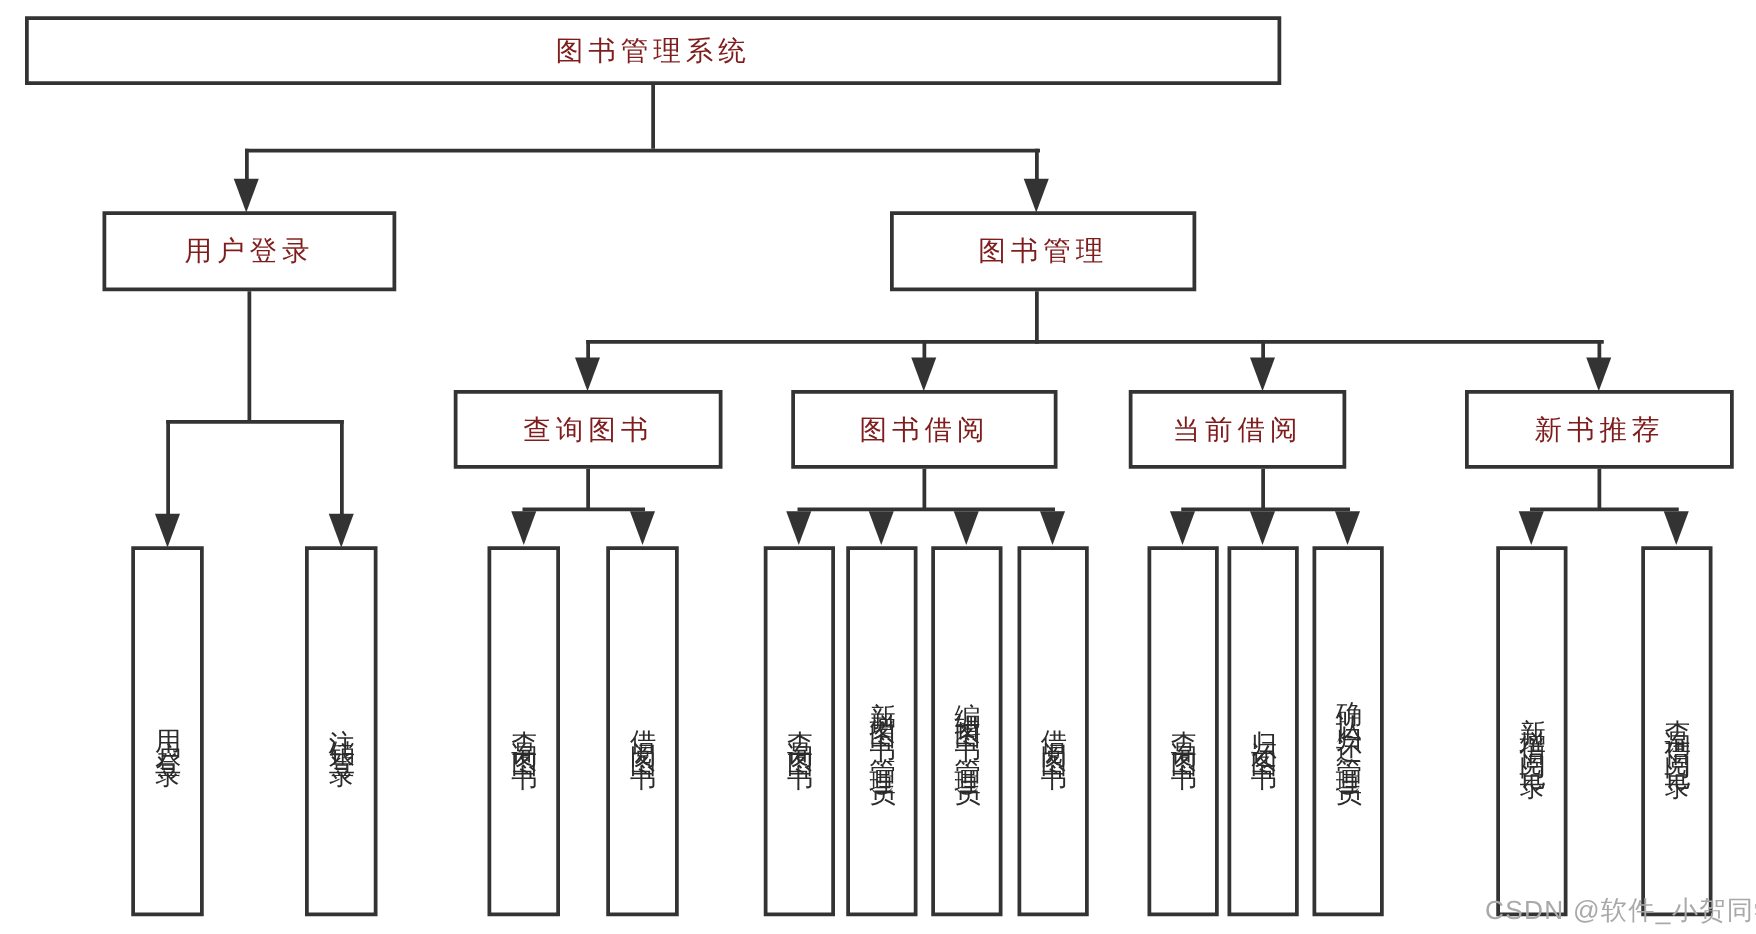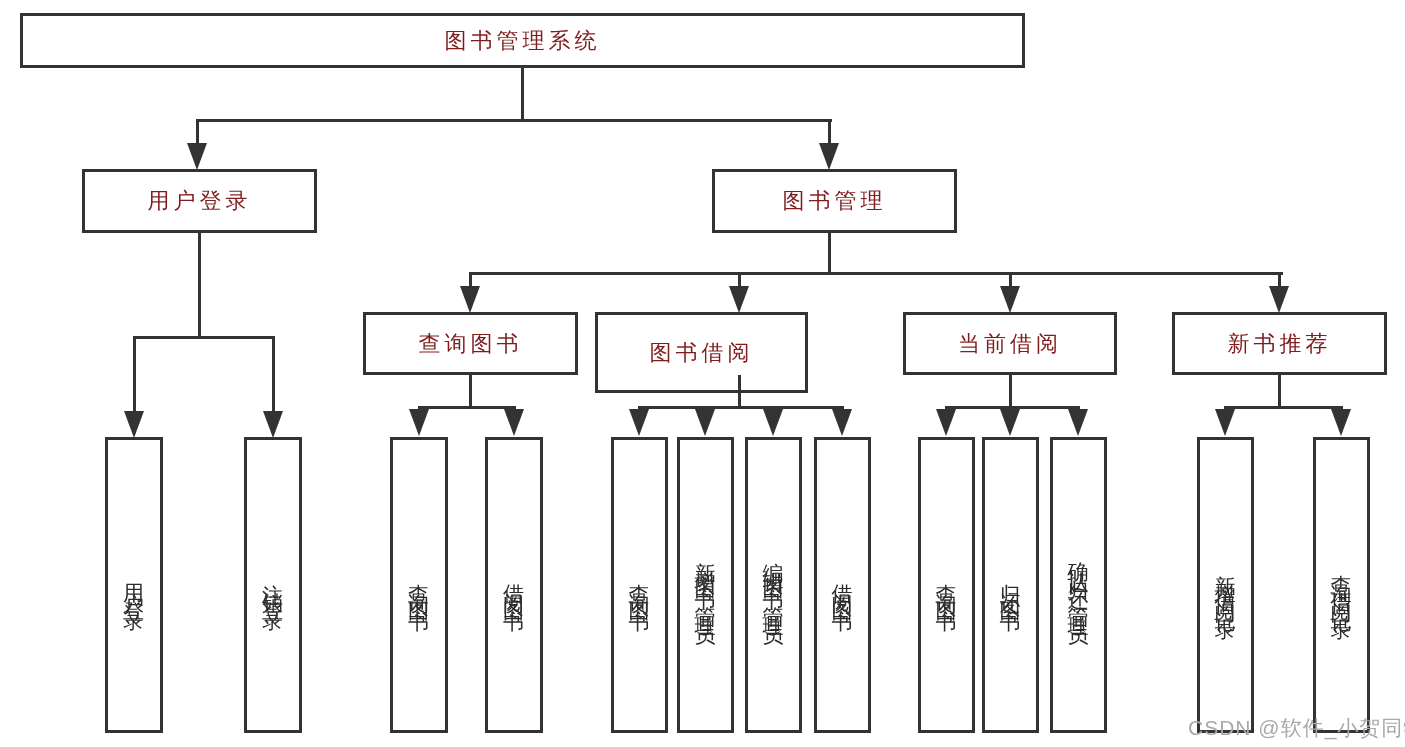--- a/index.html
+++ b/index.html
@@ -66,24 +66,24 @@
   <div class="node" style="left:82px;top:169px;width:235px;height:64px">
     <span class="hlabel">用户登录</span>
   </div>
   <div class="node" style="left:712px;top:169px;width:245px;height:64px">
     <span class="hlabel">图书管理</span>
   </div>
 
   <div class="node" style="left:363px;top:312px;width:215px;height:63px">
     <span class="hlabel">查询图书</span>
   </div>
-  <div class="node" style="left:595px;top:312px;width:213px;height:81px">
+  <div class="node" style="left:633px;top:312px;width:213px;height:63px">
     <span class="hlabel">图书借阅</span>
   </div>
-  <div class="node" style="left:903px;top:312px;width:214px;height:63px">
+  <div class="node" style="left:903px;top:312px;width:174px;height:63px">
     <span class="hlabel">当前借阅</span>
   </div>
   <div class="node" style="left:1172px;top:312px;width:215px;height:63px">
     <span class="hlabel">新书推荐</span>
   </div>
 
   <div class="node" style="left:105px;top:437px;width:58px;height:296px">
     <span class="vlabel">用户登录</span>
   </div>
   <div class="node" style="left:244px;top:437px;width:58px;height:296px">

